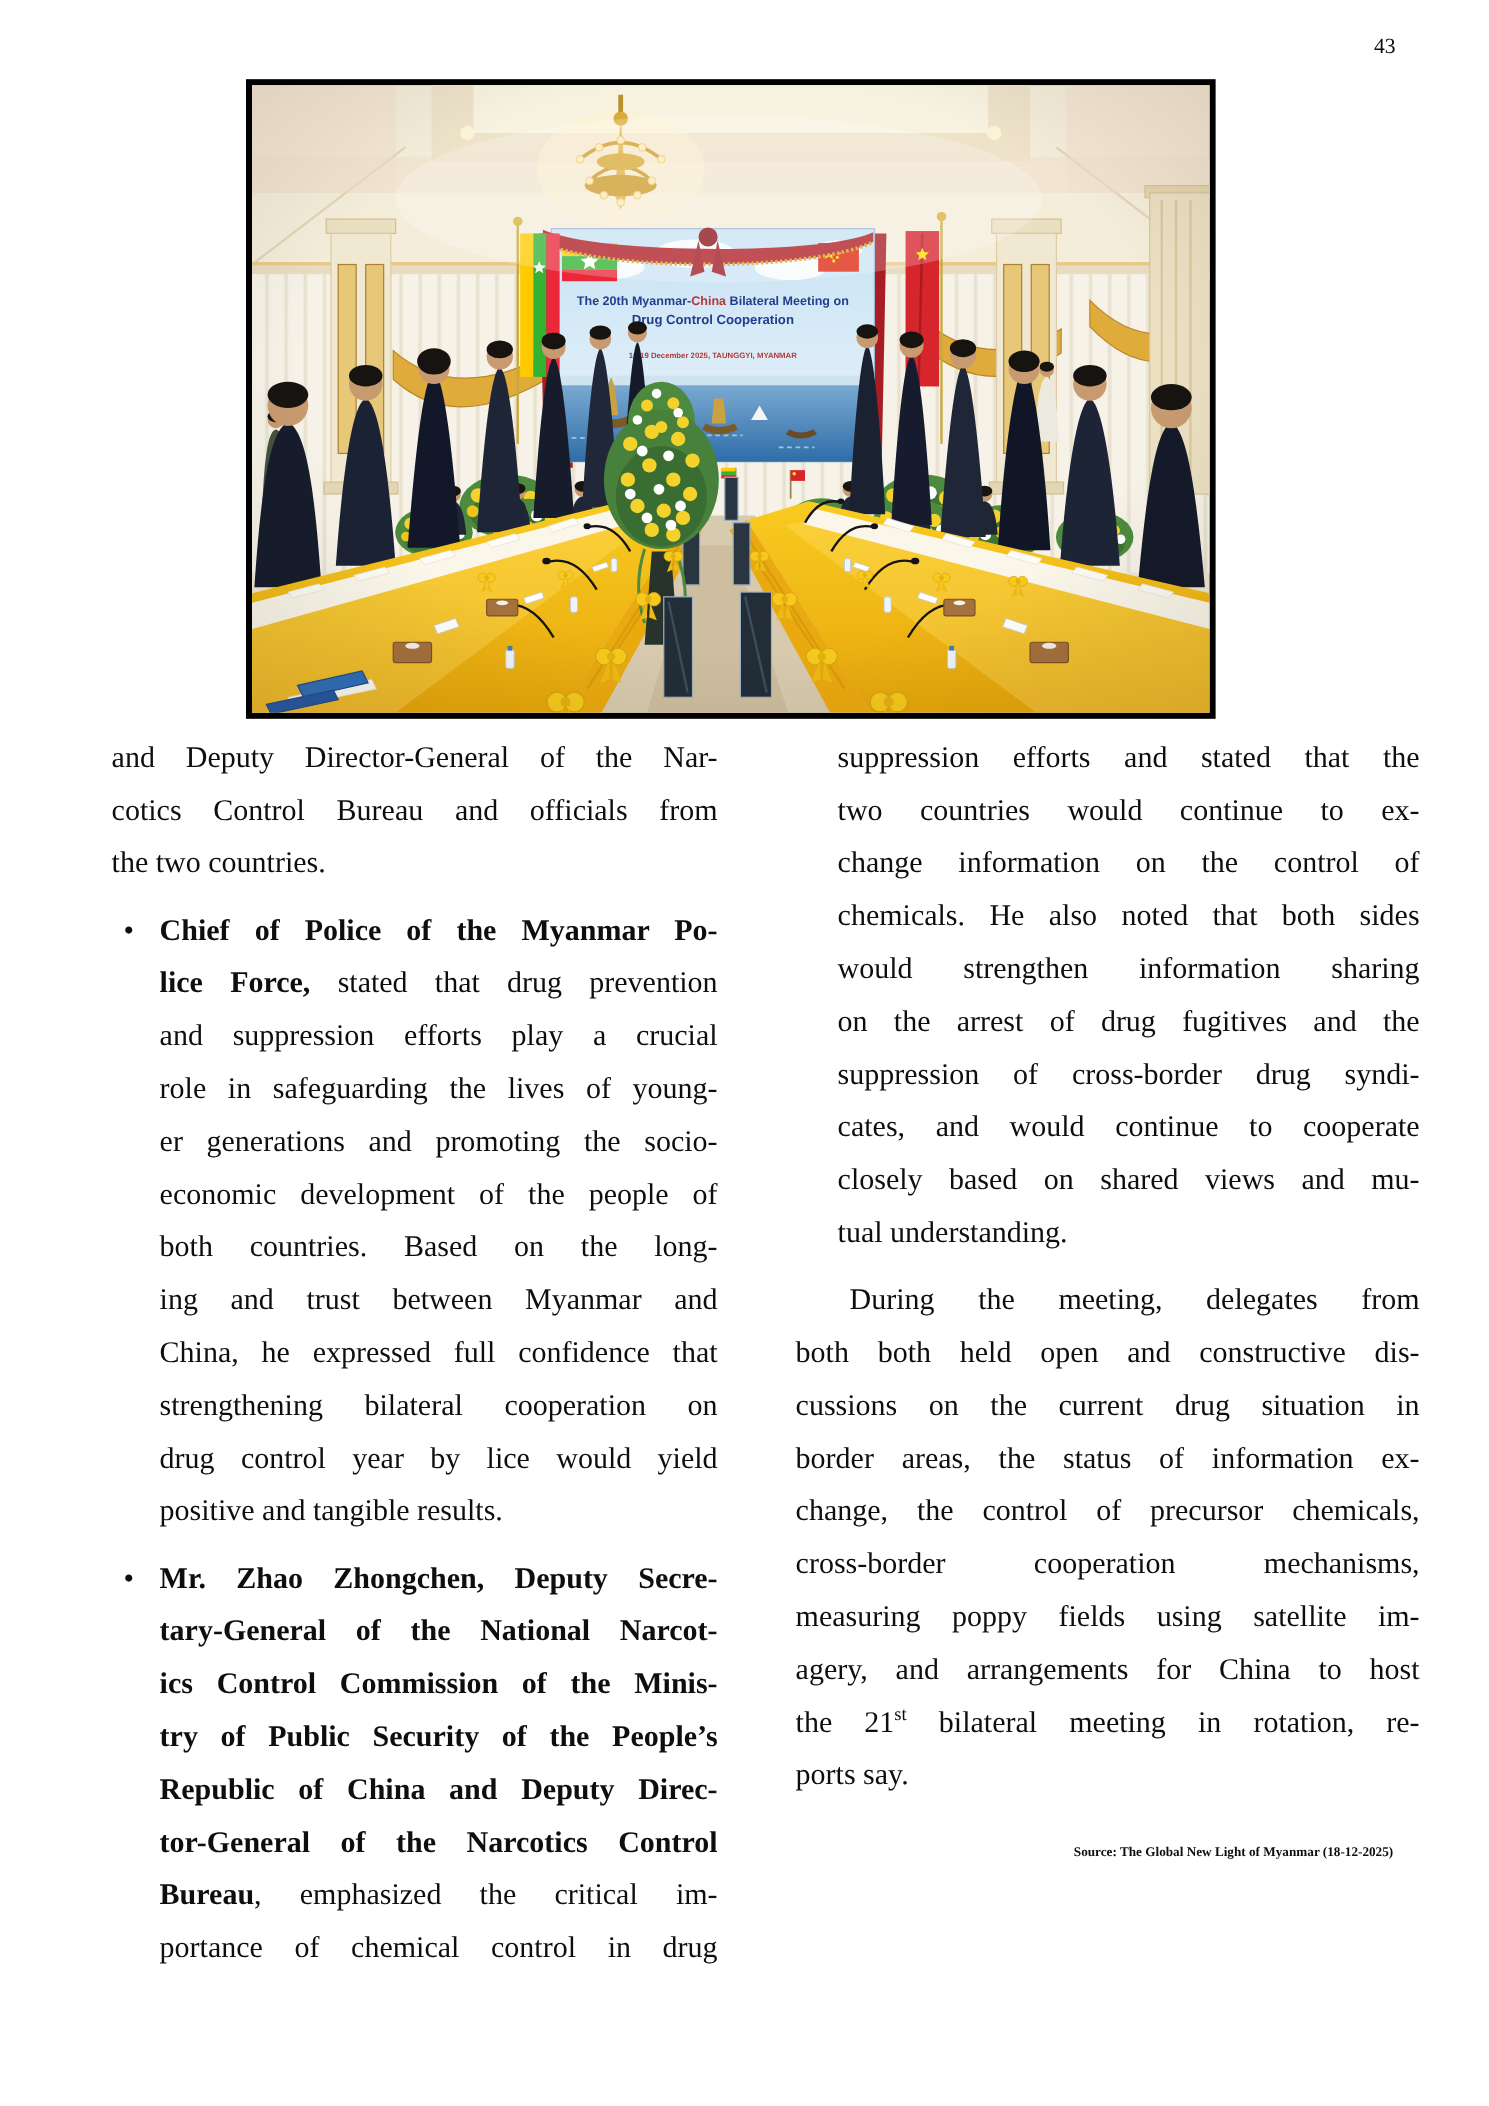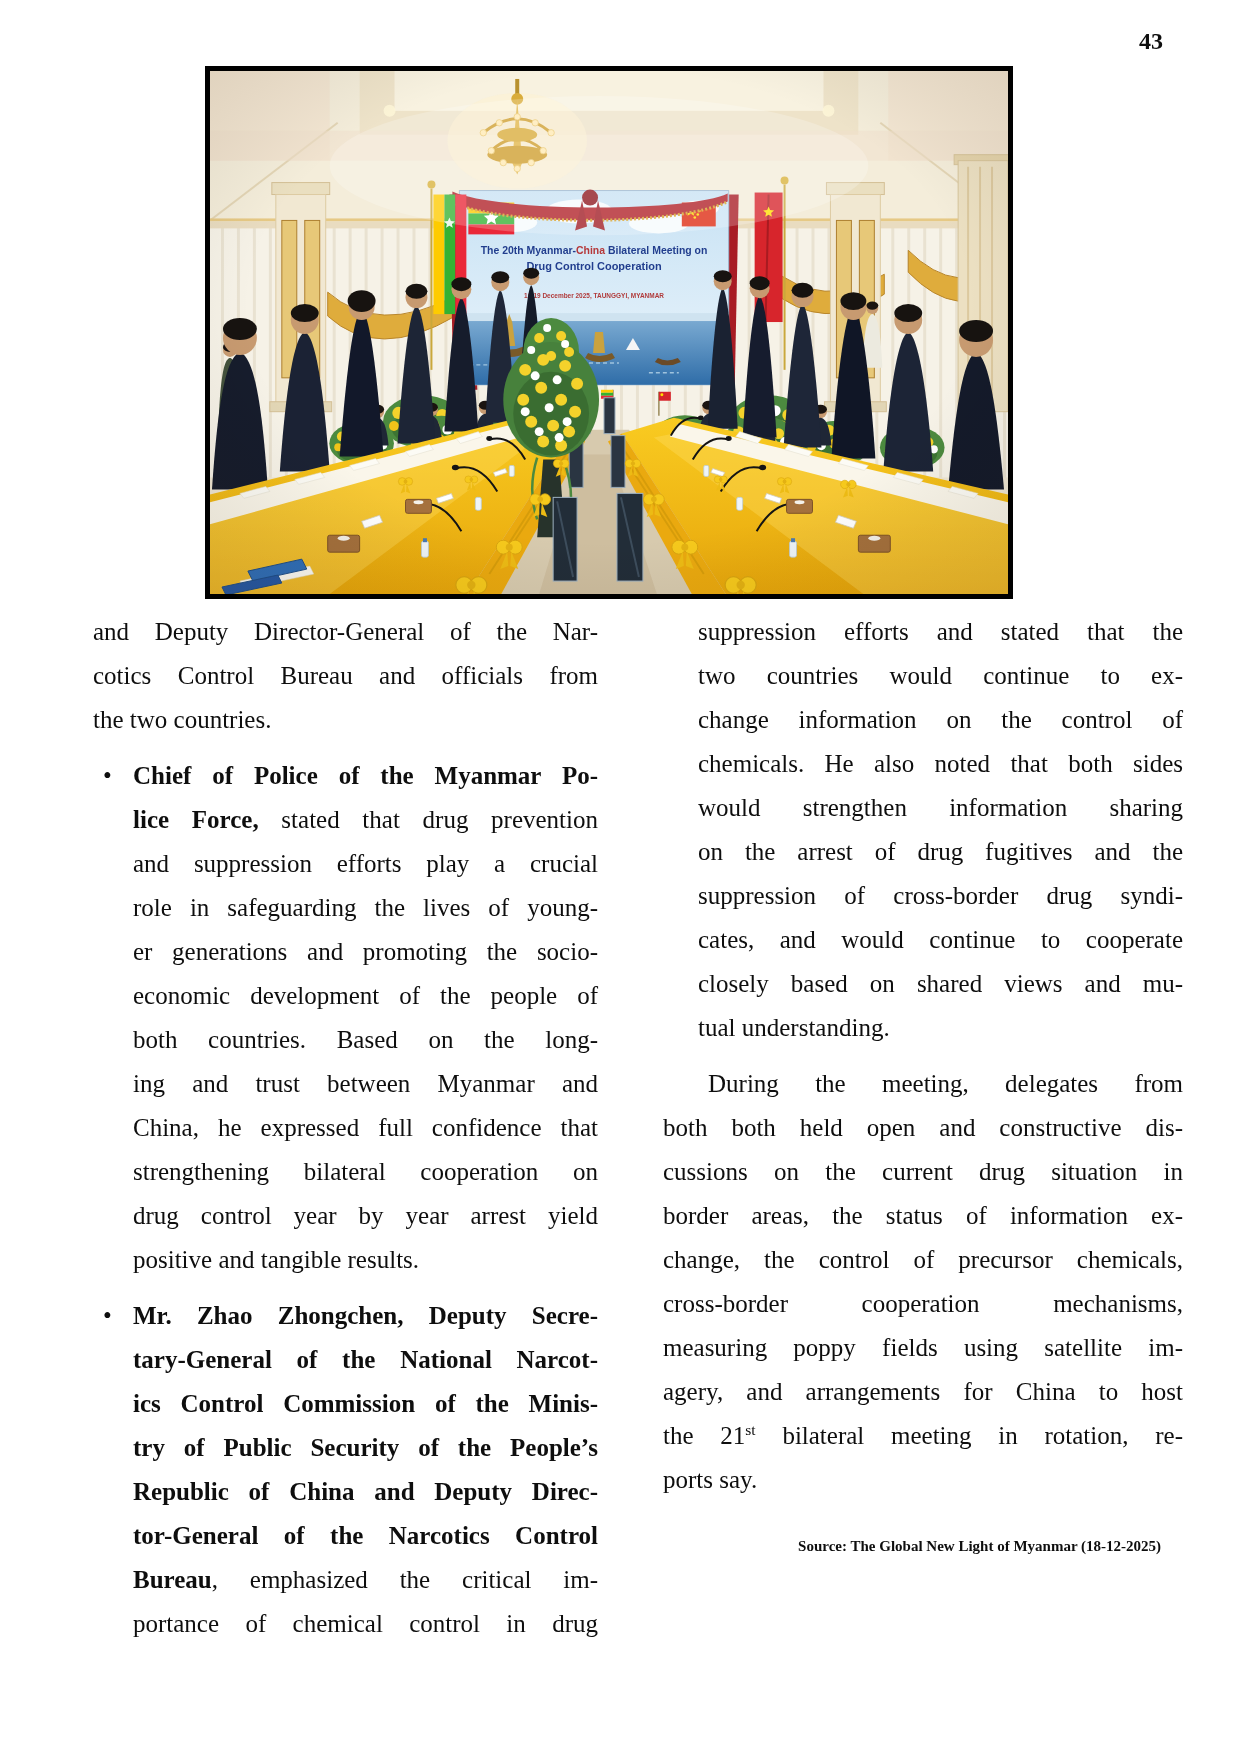--- a/index.html
+++ b/index.html
@@ -1,35 +1,35 @@
 <!DOCTYPE html>
 <html><head>
 <meta charset="utf-8">
 <style>
   html,body{margin:0;padding:0;background:#ffffff;}
   .page{position:relative;width:1241px;height:1755px;background:#ffffff;overflow:hidden;
         font-family:"Liberation Serif","DejaVu Serif",serif;color:#0e0e0e;}
-  .page-number{position:absolute;top:28px;right:78px;font-size:24px;font-weight:bold;margin-left:14px;}
+  .page-number{position:absolute;top:28px;right:78px;font-size:18px;font-weight:normal;margin-left:14px;}
   .photo-frame{position:absolute;left:205px;top:66px;width:798px;height:523px;
                border:5px solid #000;margin:0;background:#efe7d4;}
   .photo-frame svg{display:block;width:100%;height:100%;}
   .column{position:absolute;top:610px;font-size:25px;line-height:44px;}
   .column.left{left:93px;width:505px;}
   .column.right{left:663px;width:520px;}
   .block + .block{margin-top:12px;}
   .block.bullet{position:relative;padding-left:40px;}
   .bullet-mark{position:absolute;left:10px;top:0;}
   .block.cont{padding-left:35px;}
   .line{text-align:justify;text-align-last:justify;}
   .line.ragged{text-align-last:left;}
   .line.first-indent{text-indent:45px;}
   .b{font-weight:bold;}
   .sup{vertical-align:super;font-size:0.62em;line-height:0;}
   .source-line{position:absolute;left:641px;width:520px;top:1538px;text-align:right;
-               font-weight:bold;font-size:15px;}
+               font-weight:bold;font-size:11px;}
 </style>
 </head>
 <body>
 
 <div class="page">
 
   <div class="page-number">43</div>
 
   <figure class="photo-frame">
     <svg viewBox="0 0 800 525" preserveAspectRatio="none" xmlns="http://www.w3.org/2000/svg">
@@ -472,21 +472,21 @@
         <div class="line"><span class="b">Chief of Police of the Myanmar Po-</span></div>
         <div class="line"><span class="b">lice Force,</span><span> stated that drug prevention</span></div>
         <div class="line"><span>and suppression efforts play a crucial</span></div>
         <div class="line"><span>role in safeguarding the lives of young-</span></div>
         <div class="line"><span>er generations and promoting the socio-</span></div>
         <div class="line"><span>economic development of the people of</span></div>
         <div class="line"><span>both countries. Based on the long-</span></div>
         <div class="line"><span>ing and trust between Myanmar and</span></div>
         <div class="line"><span>China, he expressed full confidence that</span></div>
         <div class="line"><span>strengthening bilateral cooperation on</span></div>
-        <div class="line"><span>drug control year by year arrest yield</span></div>
+        <div class="line"><span>drug control year by lice would yield</span></div>
         <div class="line ragged"><span>positive and tangible results.</span></div>
       </div>
       <div class="block bullet">
         <span class="bullet-mark">•</span>
         <div class="line"><span class="b">Mr. Zhao Zhongchen, Deputy Secre-</span></div>
         <div class="line"><span class="b">tary-General of the National Narcot-</span></div>
         <div class="line"><span class="b">ics Control Commission of the Minis-</span></div>
         <div class="line"><span class="b">try of Public Security of the People’s</span></div>
         <div class="line"><span class="b">Republic of China and Deputy Direc-</span></div>
         <div class="line"><span class="b">tor-General of the Narcotics Control</span></div>

